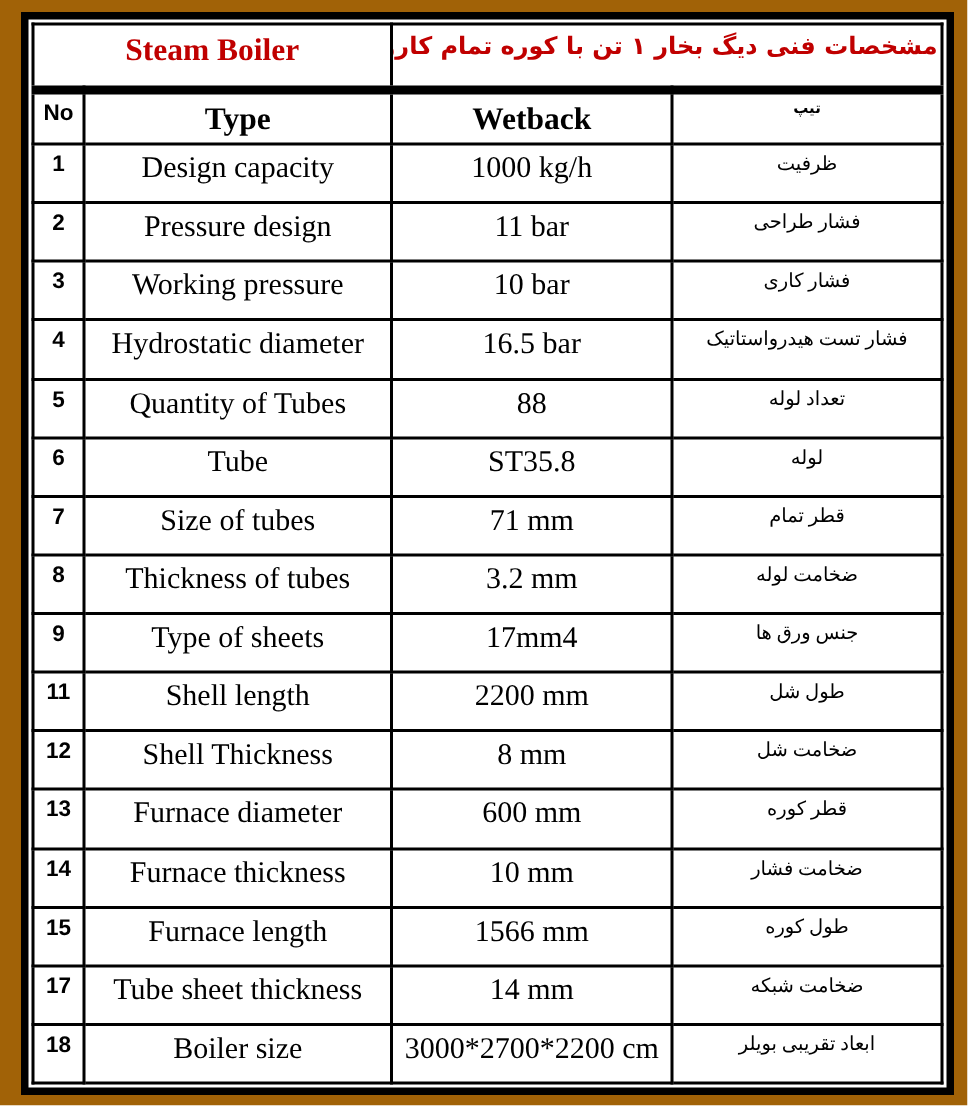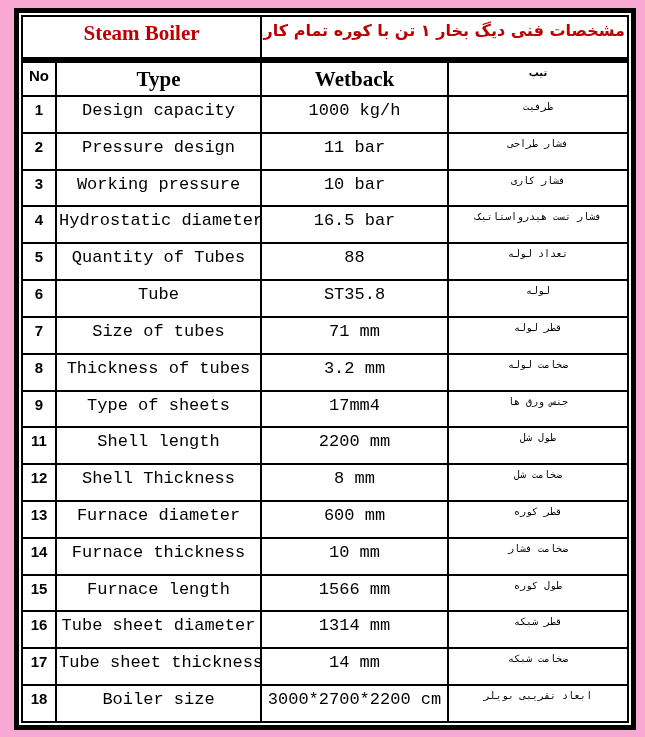--- a/index.html
+++ b/index.html
@@ -4,21 +4,21 @@
 <style>
   html, body {
     margin: 0;
     padding: 0;
     background: #ffffff;
   }
   .page {
     position: relative;
     width: 645px;
     height: 737px;
-    background: #f9a8d4;
+    background: #a16207;
     overflow: hidden;
     font-family: "Liberation Serif", serif;
   }
   
   .table-wrap {
     position: absolute;
     left: 14px;
     top: 8px;
     width: 622px;
     height: 722px;
@@ -81,26 +81,26 @@
     color: #000;
     direction: rtl;
   }
   
   td.c-no {
     font-family: "Liberation Sans", sans-serif;
     font-weight: bold;
     font-size: 15px;
   }
   td.c-type, td.c-value {
-    font-family: Liberation Mono, monospace;
-    font-size: 17px;
+    font-family: Liberation Serif, serif;
+    font-size: 20px;
   }
   td.c-fa {
-    font-family: Liberation Mono, monospace;
-    font-size: 10px;
+    font-family: Liberation Serif, serif;
+    font-size: 13px;
     direction: rtl;
   }
 </style>
 </head>
 <body>
 
 <div class="page">
   <div class="table-wrap">
     <table class="spec">
       <colgroup>
@@ -160,21 +160,21 @@
     <td class="c-no">6</td>
     <td class="c-type">Tube</td>
     <td class="c-value">ST35.8</td>
     <td class="c-fa">لوله</td>
   </tr>
 
   <tr>
     <td class="c-no">7</td>
     <td class="c-type">Size of tubes</td>
     <td class="c-value">71 mm</td>
-    <td class="c-fa">قطر لوله</td>
+    <td class="c-fa">قطر تمام</td>
   </tr>
 
   <tr>
     <td class="c-no">8</td>
     <td class="c-type">Thickness of tubes</td>
     <td class="c-value">3.2 mm</td>
     <td class="c-fa">ضخامت لوله</td>
   </tr>
 
   <tr>
@@ -213,26 +213,20 @@
     <td class="c-fa">ضخامت فشار</td>
   </tr>
 
   <tr>
     <td class="c-no">15</td>
     <td class="c-type">Furnace length</td>
     <td class="c-value">1566 mm</td>
     <td class="c-fa">طول کوره</td>
   </tr>
 
-  <tr>
-    <td class="c-no">16</td>
-    <td class="c-type">Tube sheet diameter</td>
-    <td class="c-value">1314 mm</td>
-    <td class="c-fa">قطر شبکه</td>
-  </tr>
 
   <tr>
     <td class="c-no">17</td>
     <td class="c-type">Tube sheet thickness</td>
     <td class="c-value">14 mm</td>
     <td class="c-fa">ضخامت شبکه</td>
   </tr>
 
   <tr>
     <td class="c-no">18</td>

